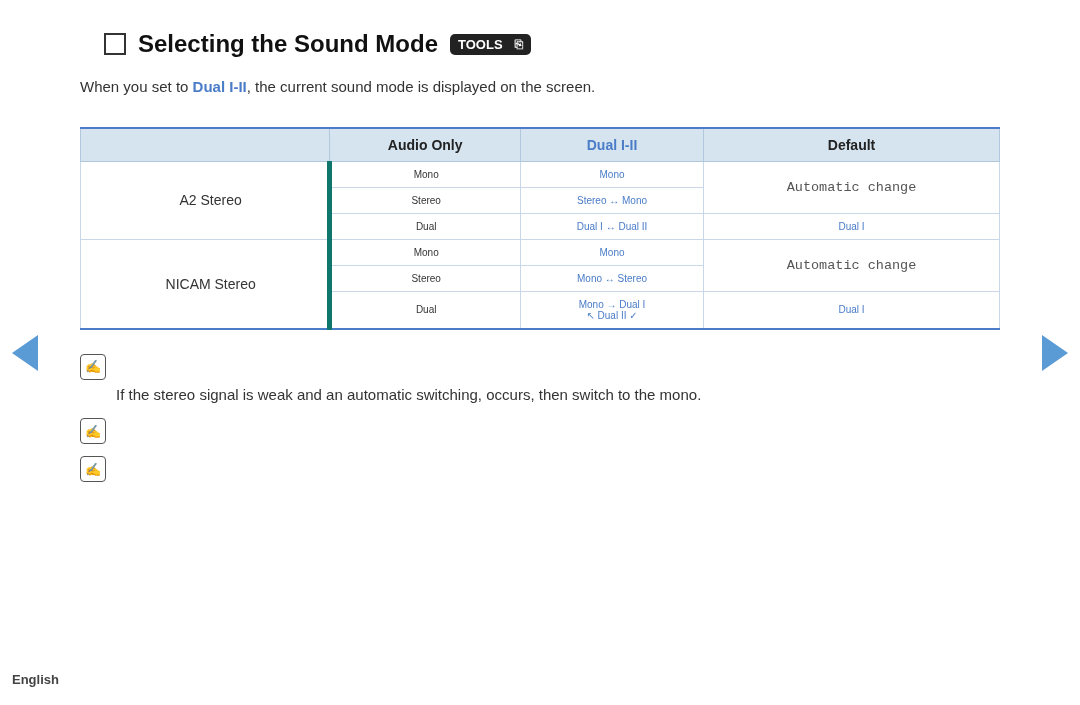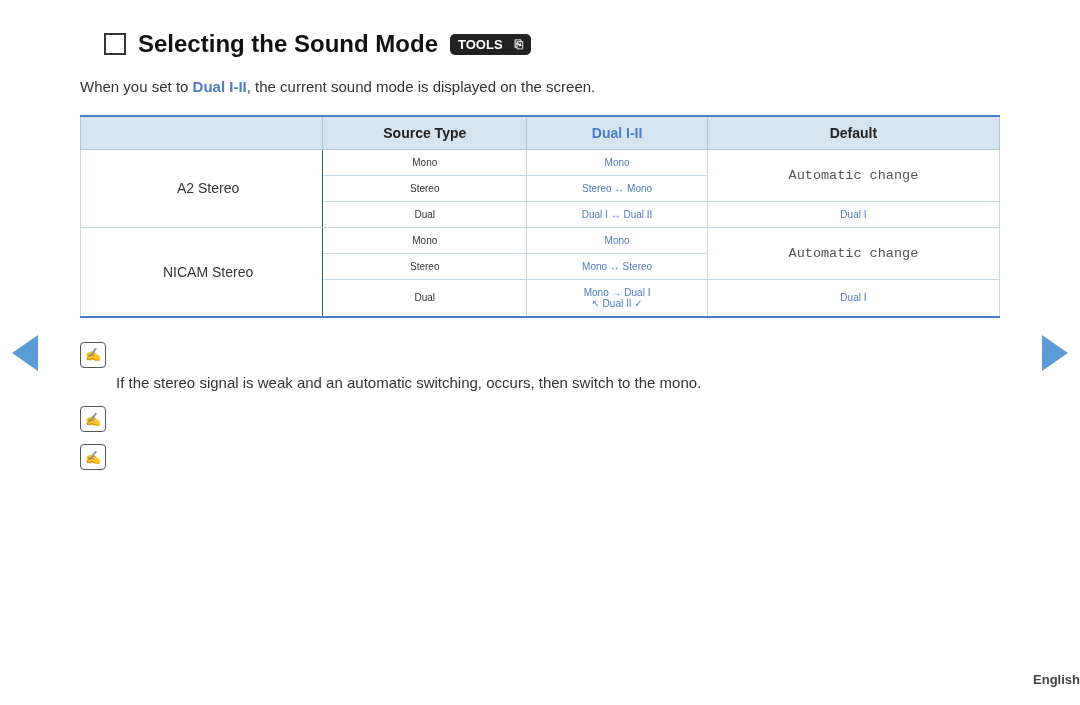--- a/index.html
+++ b/index.html
@@ -53,21 +53,21 @@
       gap: 12px;
     }
 
     .tools-icon-symbol {
       font-size: 11px;
     }
 
     .subtitle {
       font-size: 15px;
       color: #333;
-      margin-bottom: 16px;
+      margin-bottom: 28px;
       line-height: 1.5;
     }
 
     .blue-text {
       color: #4a7cc7;
       font-weight: bold;
     }
 
     
     .sound-table {
@@ -96,21 +96,21 @@
       padding: 7px 12px;
       text-align: center;
       border: 1px solid #c8d8e8;
       font-size: 10px;
       color: #333;
     }
 
     .sound-table td.label-col {
       text-align: center;
       color: #333;
-      border-right: 1px solid #0f766e;
+      border-right: 5px solid #0f766e;
       padding-left: 25px;
     }
 
     .sound-table td.blue-cell {
       color: #4a7cc7;
     }
 
     .sound-table .group-label {
       vertical-align: middle;
       font-size: 14px;
@@ -191,23 +191,23 @@
     .note-text {
       font-size: 15px;
       color: #333;
       line-height: 1.5;
       margin-top: 30px;
     }
 
     .footer {
       position: absolute;
       bottom: 18px;
-      left: 0;
+      left: 12px;
       right: 0;
-      text-align: right;
+      text-align: left;
       font-size: 13px;
       font-weight: bold;
       color: #444;
       margin-top: 34px;
     }
   </style>
 </head>
 <body>
 
 <div class="page-content">
@@ -222,21 +222,21 @@
   </div>
 
   <p class="subtitle">
     <span>When you set to </span><span class="blue-text">Dual I-II</span><span>, the current sound mode is displayed on the screen.</span>
   </p>
 
   <table class="sound-table">
     <thead>
       <tr>
         <th></th>
-        <th>Source Type</th>
+        <th>Audio Only</th>
         <th class="blue-header">Dual I-II</th>
         <th>Default</th>
       </tr>
     </thead>
     <tbody>
 
       <tr>
         <td class="group-label label-col" rowspan="3">A2 Stereo</td>
         <td>Mono</td>
         <td class="blue-cell">Mono</td>

